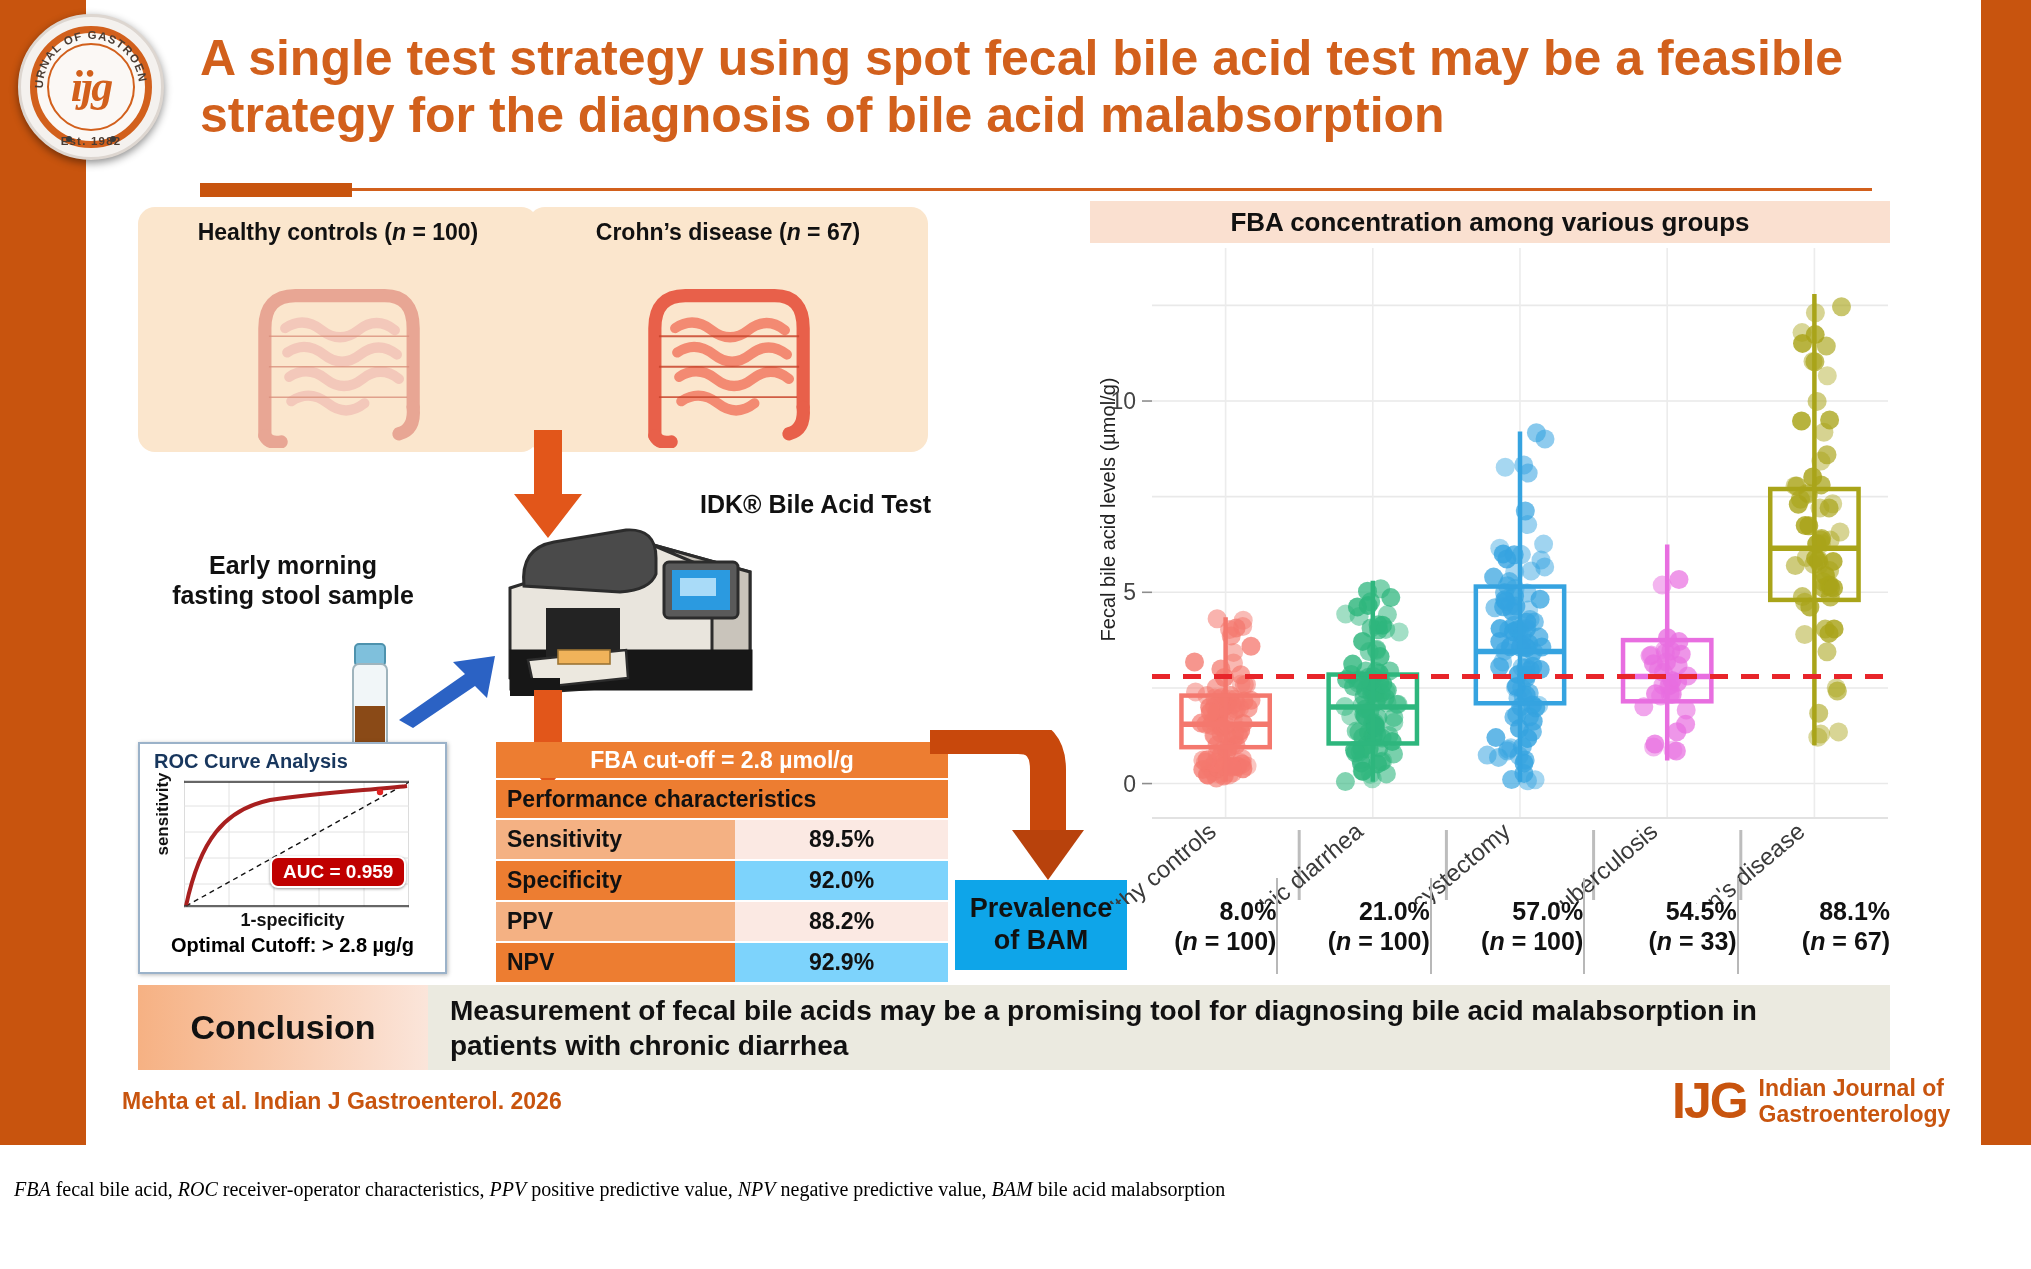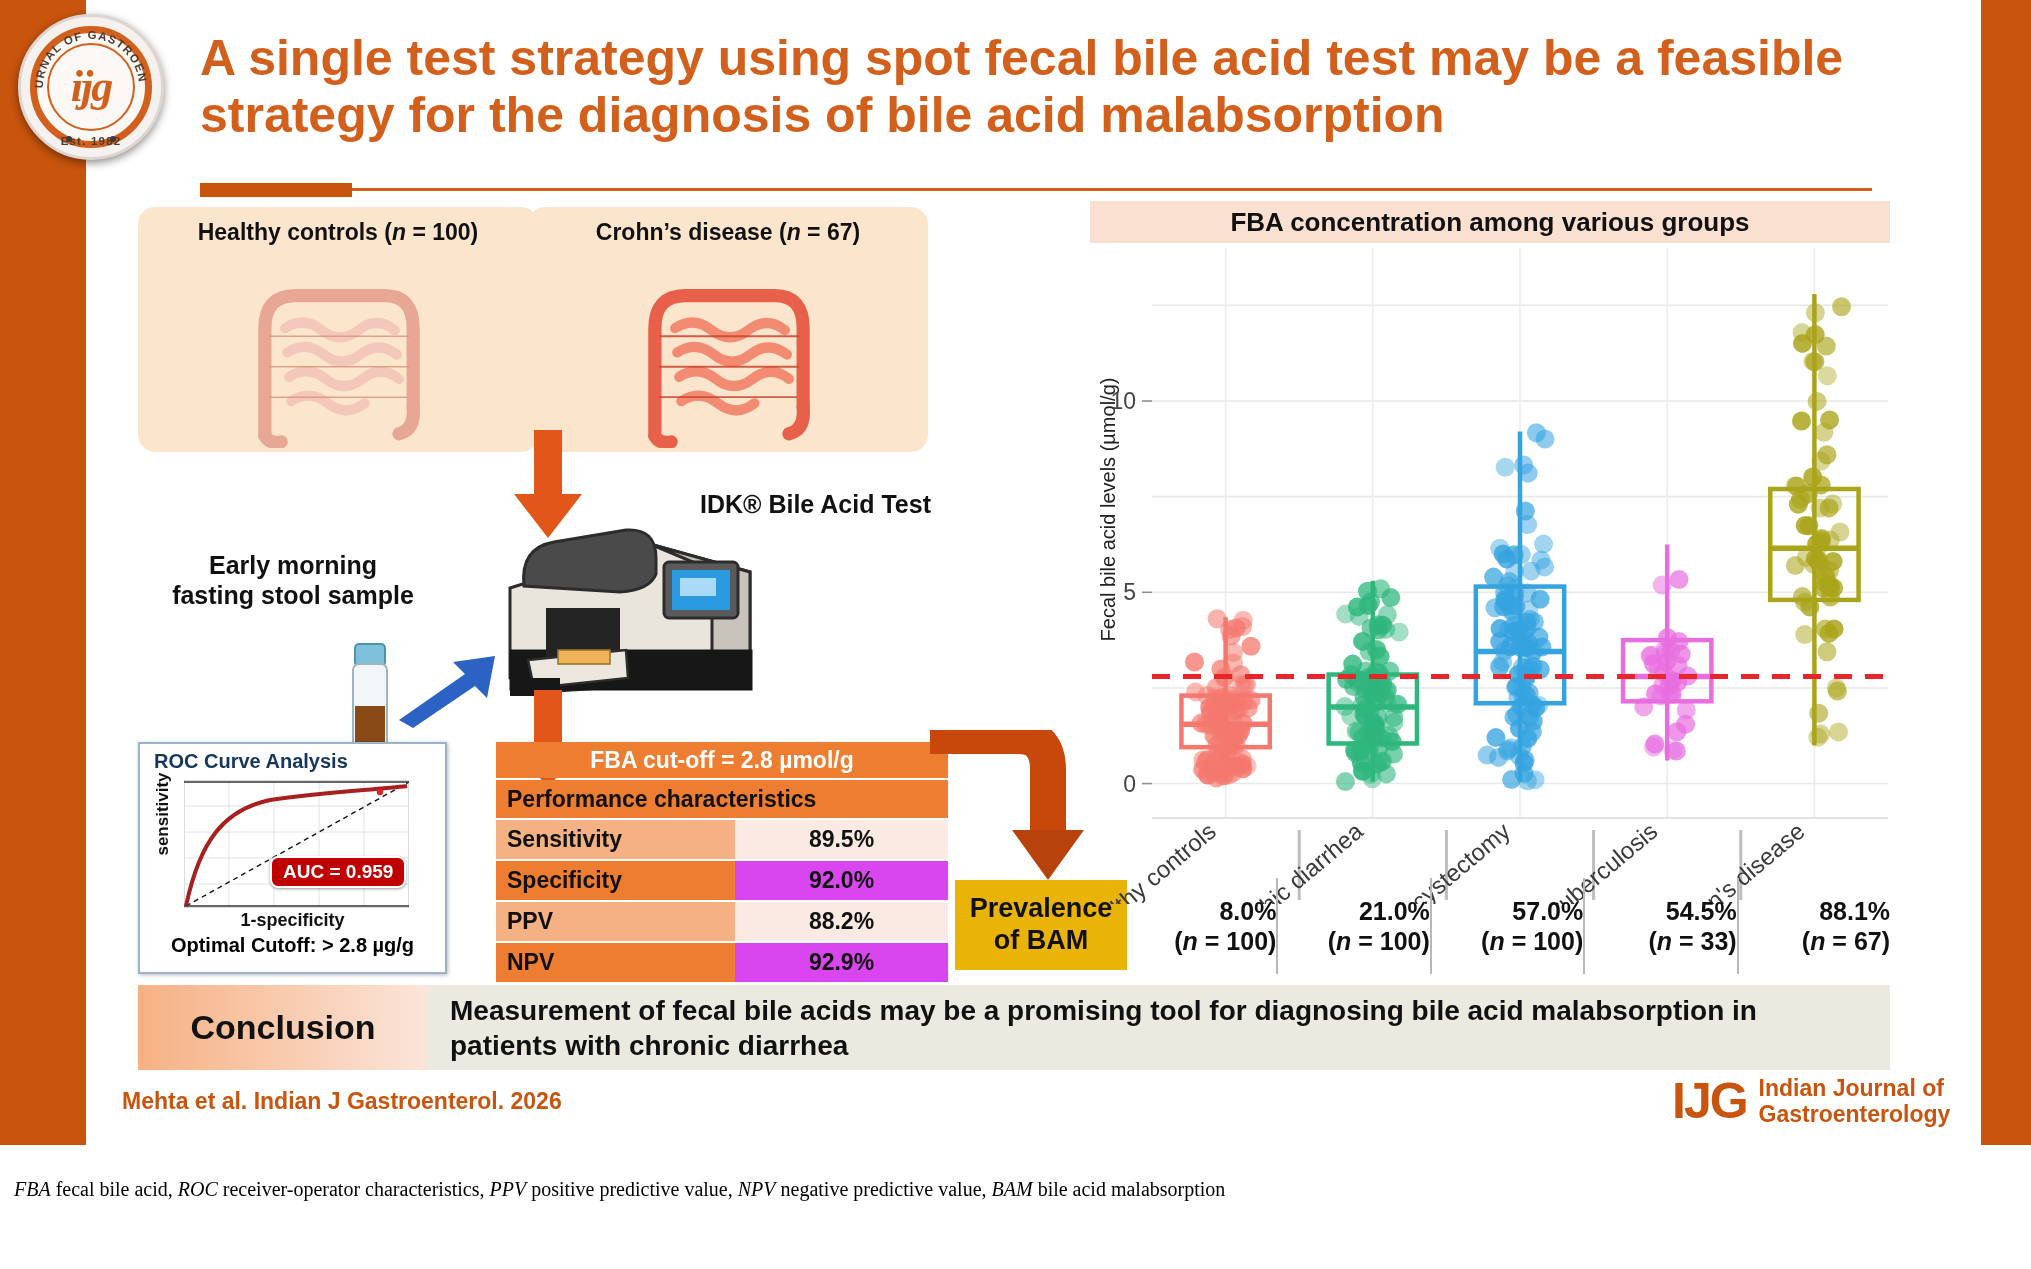--- a/index.html
+++ b/index.html
@@ -68,24 +68,24 @@
   .tbl .cutoff{height:36px;background:#ed7d31;color:#fff;font-size:23px;font-weight:bold;
                display:flex;align-items:center;justify-content:center;}
   .tbl .hdr{height:38px;background:#ed7d31;color:#111;font-size:23px;font-weight:bold;
             display:flex;align-items:center;padding-left:11px;margin-top:2px;}
   .tbl .row{display:flex;height:39px;margin-top:2px;}
   .tbl .row .k{flex:0 0 228px;display:flex;align-items:center;padding-left:11px;
                font-size:23px;font-weight:bold;color:#111;}
   .tbl .row .v{flex:1;display:flex;align-items:center;justify-content:center;
                font-size:23px;font-weight:bold;color:#111;}
   .tbl .row.odd  .k{background:#f4b183;} .tbl .row.odd  .v{background:#fbe9e3;}
-  .tbl .row.even .k{background:#ed7d31;} .tbl .row.even .v{background:#d946ef;}
-
-  
-  .prev{position:absolute;left:955px;top:880px;width:172px;height:90px;background:#eab308;
+  .tbl .row.even .k{background:#ed7d31;} .tbl .row.even .v{background:#7dd3fc;}
+
+  
+  .prev{position:absolute;left:955px;top:880px;width:172px;height:90px;background:#0ea5e9;
         display:flex;flex-direction:column;align-items:center;justify-content:center;
         font-size:27px;font-weight:bold;color:#111;line-height:1.18;text-align:center;}
   .hookarrow{position:absolute;left:930px;top:730px;width:210px;height:160px;}
   .hookarrow svg{width:100%;height:100%;}
 
   
   .chart-wrap{position:absolute;left:1090px;top:198px;width:800px;height:780px;}
   .chart-title{position:absolute;left:0;top:3px;width:800px;height:42px;background:#fae0d0;
                display:flex;align-items:center;justify-content:center;font-size:26px;font-weight:bold;color:#111;}
   .chart-ylab{position:absolute;left:-232px;top:300px;width:500px;text-align:center;

